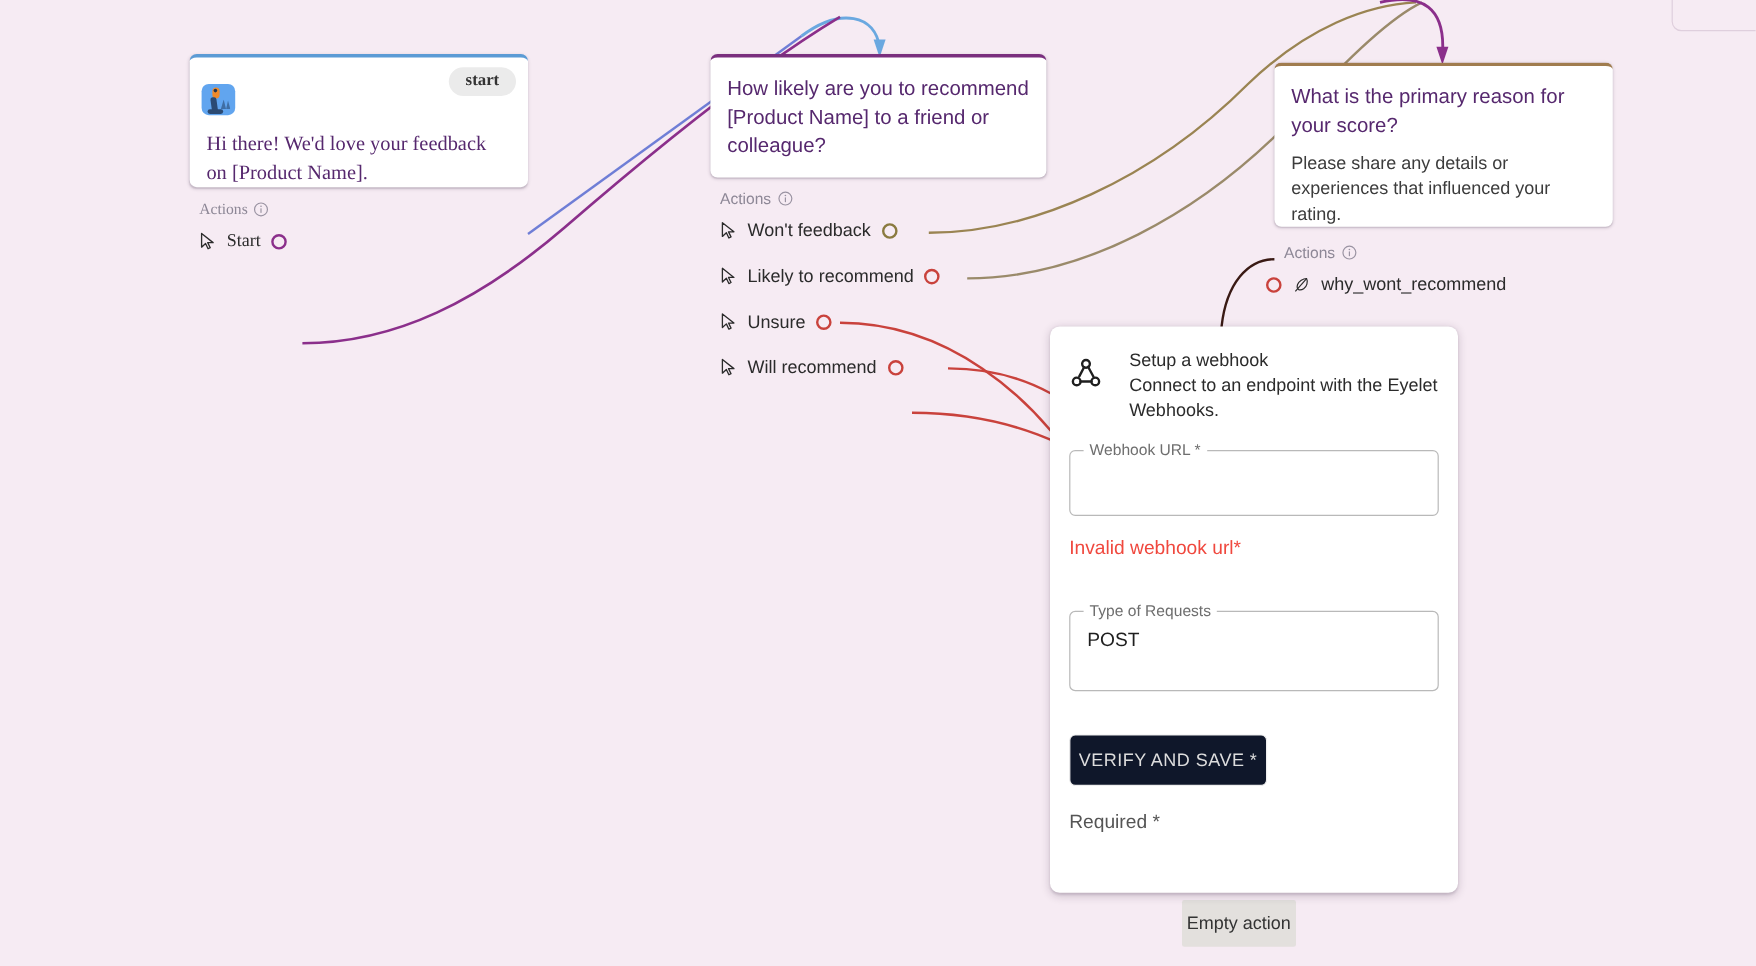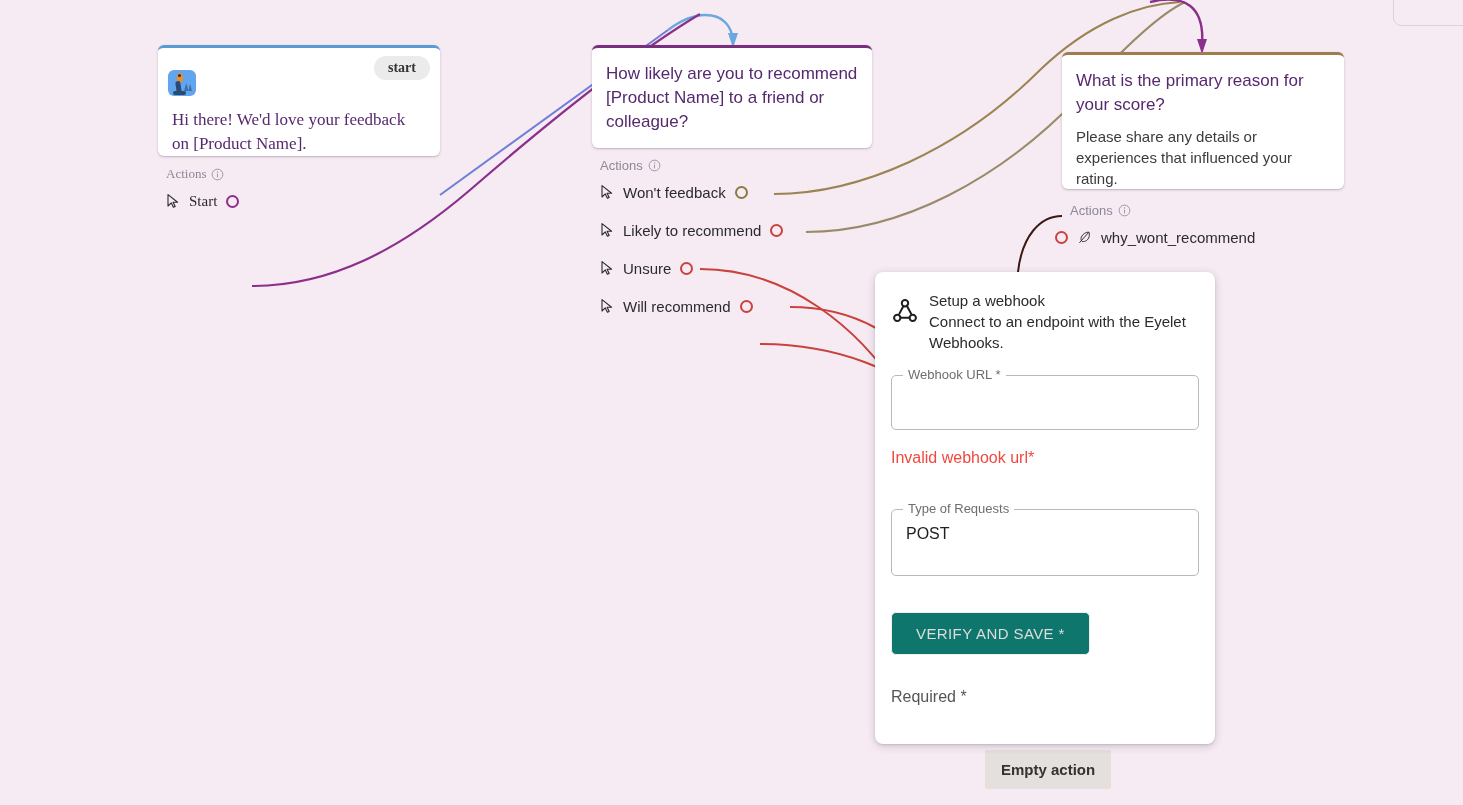--- a/index.html
+++ b/index.html
@@ -151,21 +151,21 @@
     left: 875px; top: 272px;
     width: 340px; height: 472px;
     background: #fff;
     border-radius: 8px;
     box-shadow: 0 2px 8px rgba(40,20,50,.20), 0 1px 2px rgba(40,20,50,.12);
     z-index: 5;
     box-sizing: border-box;
   }
   .wh-head {
     display: flex;
-    gap: 8px;
+    gap: 20px;
     padding: 18px 16px 0 14px;
   }
   .wh-icon { width: 32px; height: 32px; flex: none; margin-top: 6px; }
   .wh-text { font-size: 15px; line-height: 21px; color: #2b2b2b; }
   .wh-text .t1 { display: block; }
   .wh-text .t2 { display: block; }
 
   .field {
     position: relative;
     margin: 18px 16px 0 16px;
@@ -198,49 +198,48 @@
     padding: 0 14px;
     box-sizing: border-box;
     width: 100%;
   }
   .error-text {
     color: #f0483e;
     font-size: 16px;
     margin: 19px 0 0 16px;
   }
   .verify-btn {
-    margin: 36px 0 15px 16px;
+    margin: 36px 0 4px 16px;
     display: inline-block;
     border: 1px solid #eeeeee;
     border-radius: 5px;
     color: #dddddd;
     font-size: 15px;
     letter-spacing: .4px;
-    padding: 12px 24px;
-    background: #0f766e;
+    padding: 12px 7px;
+    background: #0f172a;
     font-family: "Liberation Sans", sans-serif;
   }
   .required-text {
     color: #555;
     font-size: 16px;
     margin: 18px 0 0 16px;
   }
 
   .empty-action {
     position: absolute;
     left: 985px; top: 750px;
     background: #e3e0dd;
     color: #333;
     font-size: 15px;
-    padding: 11px 16px;
+    padding: 11px 4px;
     border: 0;
     border-radius: 2px;
     font-family: "Liberation Sans", sans-serif;
     z-index: 4;
-    font-weight: bold;
   }
 
   .corner-panel {
     position: absolute;
     right: -22px; top: -26px;
     width: 90px; height: 50px;
     background: #f6ebf3;
     border: 1px solid #dfcfdd;
     border-radius: 8px;
     z-index: 2;

